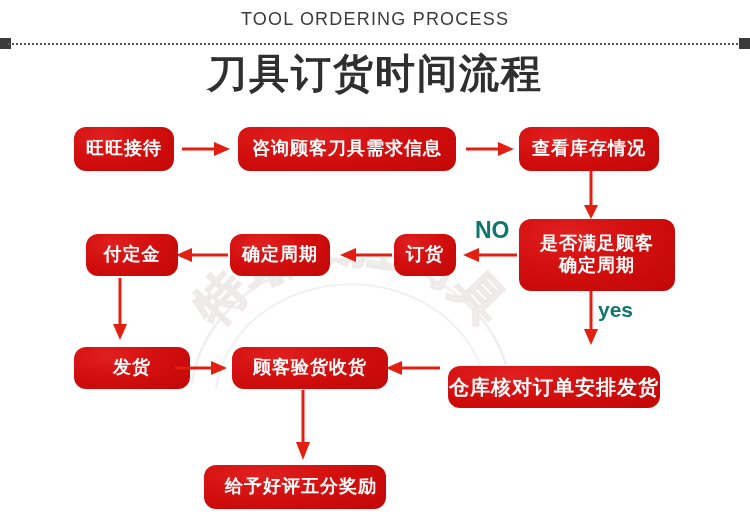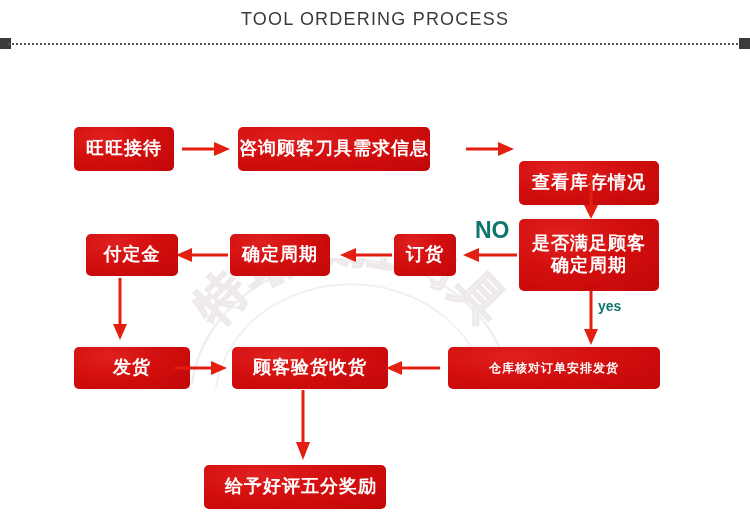--- a/index.html
+++ b/index.html
@@ -77,21 +77,21 @@
     width: 330px;
     height: 150px;
     pointer-events: none;
   }
   .watermark svg { display: block; }
 
   
   .node {
     position: absolute;
     box-sizing: border-box;
-    border-radius: 5px;
+    border-radius: 12px;
     background: radial-gradient(ellipse at 30% 22%, #e02020 0%, #d40f0f 42%, #c10707 100%);
     color: #ffffff;
     font-weight: 700;
     display: flex;
     align-items: center;
     justify-content: center;
     text-align: center;
     letter-spacing: 1px;
     line-height: 1.22;
     white-space: nowrap;
@@ -116,20 +116,21 @@
 <div id="canvas">
 
   <div class="eng-title">TOOL ORDERING PROCESS</div>
 
   <div class="rule-wrap">
     <div class="rule-cap left"></div>
     <div class="rule-line"></div>
     <div class="rule-cap right"></div>
   </div>
 
+  <div class="cn-title">刀具订货时间流程</div>
 
   <div class="watermark">
     <svg width="330" height="150" viewBox="0 0 330 150" xmlns="http://www.w3.org/2000/svg">
       <path id="wmArc" d="M 14,120 A 152,132 0 0 1 316,120" fill="none"></path>
       <path d="M 6,126 A 160,140 0 0 1 324,126" fill="none" stroke="#f0eeee" stroke-width="2.5"></path>
       <path d="M 30,130 A 136,118 0 0 1 300,130" fill="none" stroke="#f2f0f0" stroke-width="2"></path>
       <text font-family="'Liberation Sans', sans-serif" font-size="50" font-weight="700" fill="#ffffff" stroke="#eeeaea" stroke-width="1.6" letter-spacing="2">
         <textPath href="#wmArc" startOffset="50%" text-anchor="middle">特瑞数控刀具</textPath>
       </text>
     </svg>
@@ -137,39 +138,39 @@
 
   <div class="node" style="left:74px; top:127px; width:100px; height:44px; font-size:18px;">旺旺接待</div>
 
   <div class="arrow" style="left:182px; top:140px; width:48px; height:18px;">
     <svg width="48" height="18" viewBox="0 0 48 18">
       <line x1="0" y1="9" x2="36" y2="9" stroke="#e21f10" stroke-width="3"></line>
       <polygon points="32,2 48,9 32,16" fill="#e21f10"></polygon>
     </svg>
   </div>
 
-  <div class="node" style="left:238px; top:127px; width:192px; height:44px; font-size:18px;">咨询顾客刀具需求信息</div>
+  <div class="node" style="left:238px; top:127px; width:218px; height:44px; font-size:18px;">咨询顾客刀具需求信息</div>
 
   <div class="arrow" style="left:466px; top:140px; width:48px; height:18px;">
     <svg width="48" height="18" viewBox="0 0 48 18">
       <line x1="0" y1="9" x2="36" y2="9" stroke="#e21f10" stroke-width="3"></line>
       <polygon points="32,2 48,9 32,16" fill="#e21f10"></polygon>
     </svg>
   </div>
 
-  <div class="node" style="left:519px; top:127px; width:140px; height:44px; font-size:18px;margin-top:34px;">查看库存情况</div>
+  <div class="node" style="left:519px; top:127px; width:140px; height:44px; font-size:18px;">查看库存情况</div>
 
   <div class="arrow" style="left:582px; top:171px; width:18px; height:48px;">
     <svg width="18" height="48" viewBox="0 0 18 48">
       <line x1="9" y1="0" x2="9" y2="38" stroke="#e21f10" stroke-width="3"></line>
       <polygon points="2,34 9,48 16,34" fill="#e21f10"></polygon>
     </svg>
   </div>
 
-  <div class="node two-line" style="left:519px; top:219px; width:140px; height:72px; font-size:18px; flex-direction:column;">
+  <div class="node two-line" style="left:519px; top:219px; width:156px; height:72px; font-size:18px; flex-direction:column;">
     <span>是否满足顾客</span>
     <span>确定周期</span>
   </div>
 
   <div class="branch-label" style="left:475px; top:217px; font-size:23px;">NO</div>
 
   <div class="arrow" style="left:459px; top:246px; width:58px; height:18px;">
     <svg width="58" height="18" viewBox="0 0 58 18">
       <line x1="58" y1="9" x2="16" y2="9" stroke="#e21f10" stroke-width="3"></line>
       <polygon points="20,2 4,9 20,16" fill="#e21f10"></polygon>
@@ -203,41 +204,41 @@
     </svg>
   </div>
 
   <div class="arrow" style="left:582px; top:291px; width:18px; height:54px;">
     <svg width="18" height="54" viewBox="0 0 18 54">
       <line x1="9" y1="0" x2="9" y2="42" stroke="#e21f10" stroke-width="3"></line>
       <polygon points="2,38 9,54 16,38" fill="#e21f10"></polygon>
     </svg>
   </div>
 
-  <div class="branch-label" style="left:598px; top:298px; font-size:14px;">yes</div>
+  <div class="branch-label" style="left:598px; top:298px; font-size:21px;">yes</div>
 
   <div class="node" style="left:74px; top:347px; width:116px; height:42px; font-size:18px;">发货</div>
 
   <div class="arrow" style="left:175px; top:359px; width:52px; height:18px;">
     <svg width="52" height="18" viewBox="0 0 52 18">
       <line x1="0" y1="9" x2="40" y2="9" stroke="#e21f10" stroke-width="3"></line>
       <polygon points="36,2 52,9 36,16" fill="#e21f10"></polygon>
     </svg>
   </div>
 
   <div class="node" style="left:232px; top:347px; width:156px; height:42px; font-size:18px;">顾客验货收货</div>
 
   <div class="arrow" style="left:382px; top:359px; width:58px; height:18px;">
     <svg width="58" height="18" viewBox="0 0 58 18">
       <line x1="58" y1="9" x2="16" y2="9" stroke="#e21f10" stroke-width="3"></line>
       <polygon points="20,2 4,9 20,16" fill="#e21f10"></polygon>
     </svg>
   </div>
 
-  <div class="node" style="left:448px; top:347px; width:212px; height:42px; font-size:12px;">仓库核对订单安排发货</div>
+  <div class="node" style="left:448px; top:366px; width:212px; height:42px; font-size:20px;">仓库核对订单安排发货</div>
 
   <div class="arrow" style="left:294px; top:390px; width:18px; height:70px;">
     <svg width="18" height="70" viewBox="0 0 18 70">
       <line x1="9" y1="0" x2="9" y2="56" stroke="#e21f10" stroke-width="3"></line>
       <polygon points="2,52 9,70 16,52" fill="#e21f10"></polygon>
     </svg>
   </div>
 
   <div class="node" style="left:204px; top:465px; width:182px; height:44px; font-size:18px;padding-left:12px;">给予好评五分奖励</div>
 

